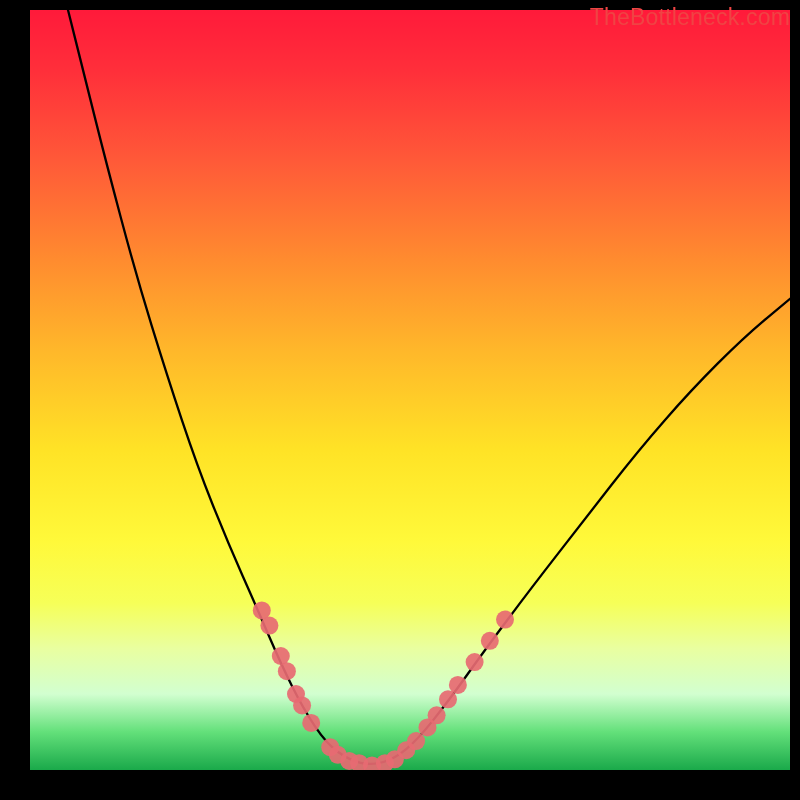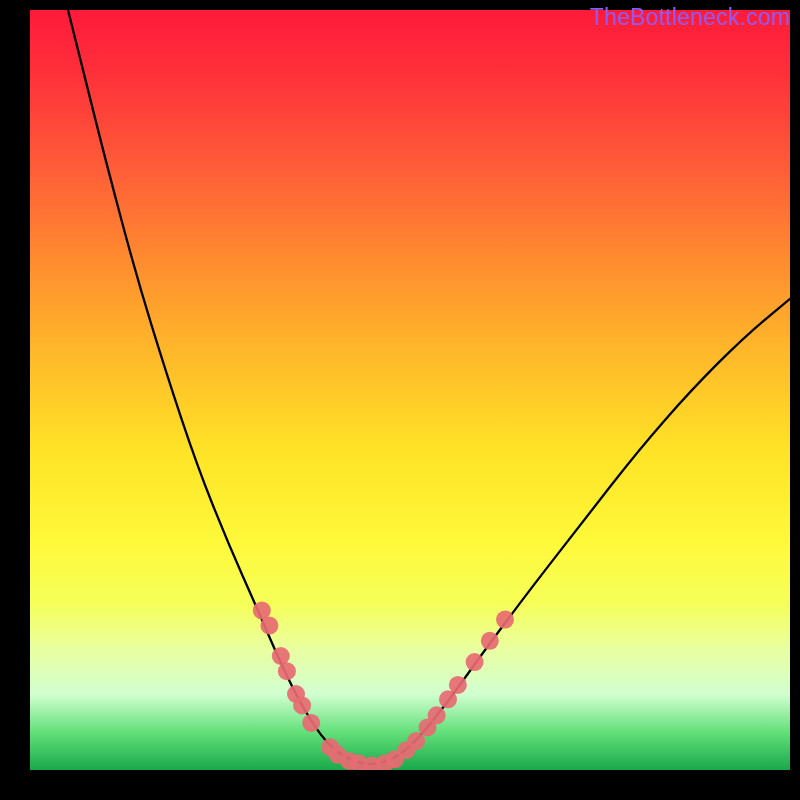--- a/index.html
+++ b/index.html
@@ -43,21 +43,21 @@
     position: absolute;
     left: 0;
     top: 0;
     width: 760px;
     height: 760px;
   }
   .watermark {
     position: absolute;
     top: 4px;
     right: 10px;
-    color: #8b5cf6;
+    color: #ef4444;
     font-size: 23px;
     font-weight: 500;
     letter-spacing: 0.2px;
     font-family: Arial, sans-serif;
     user-select: none;
   }
 </style>
 </head>
 <body>
 

